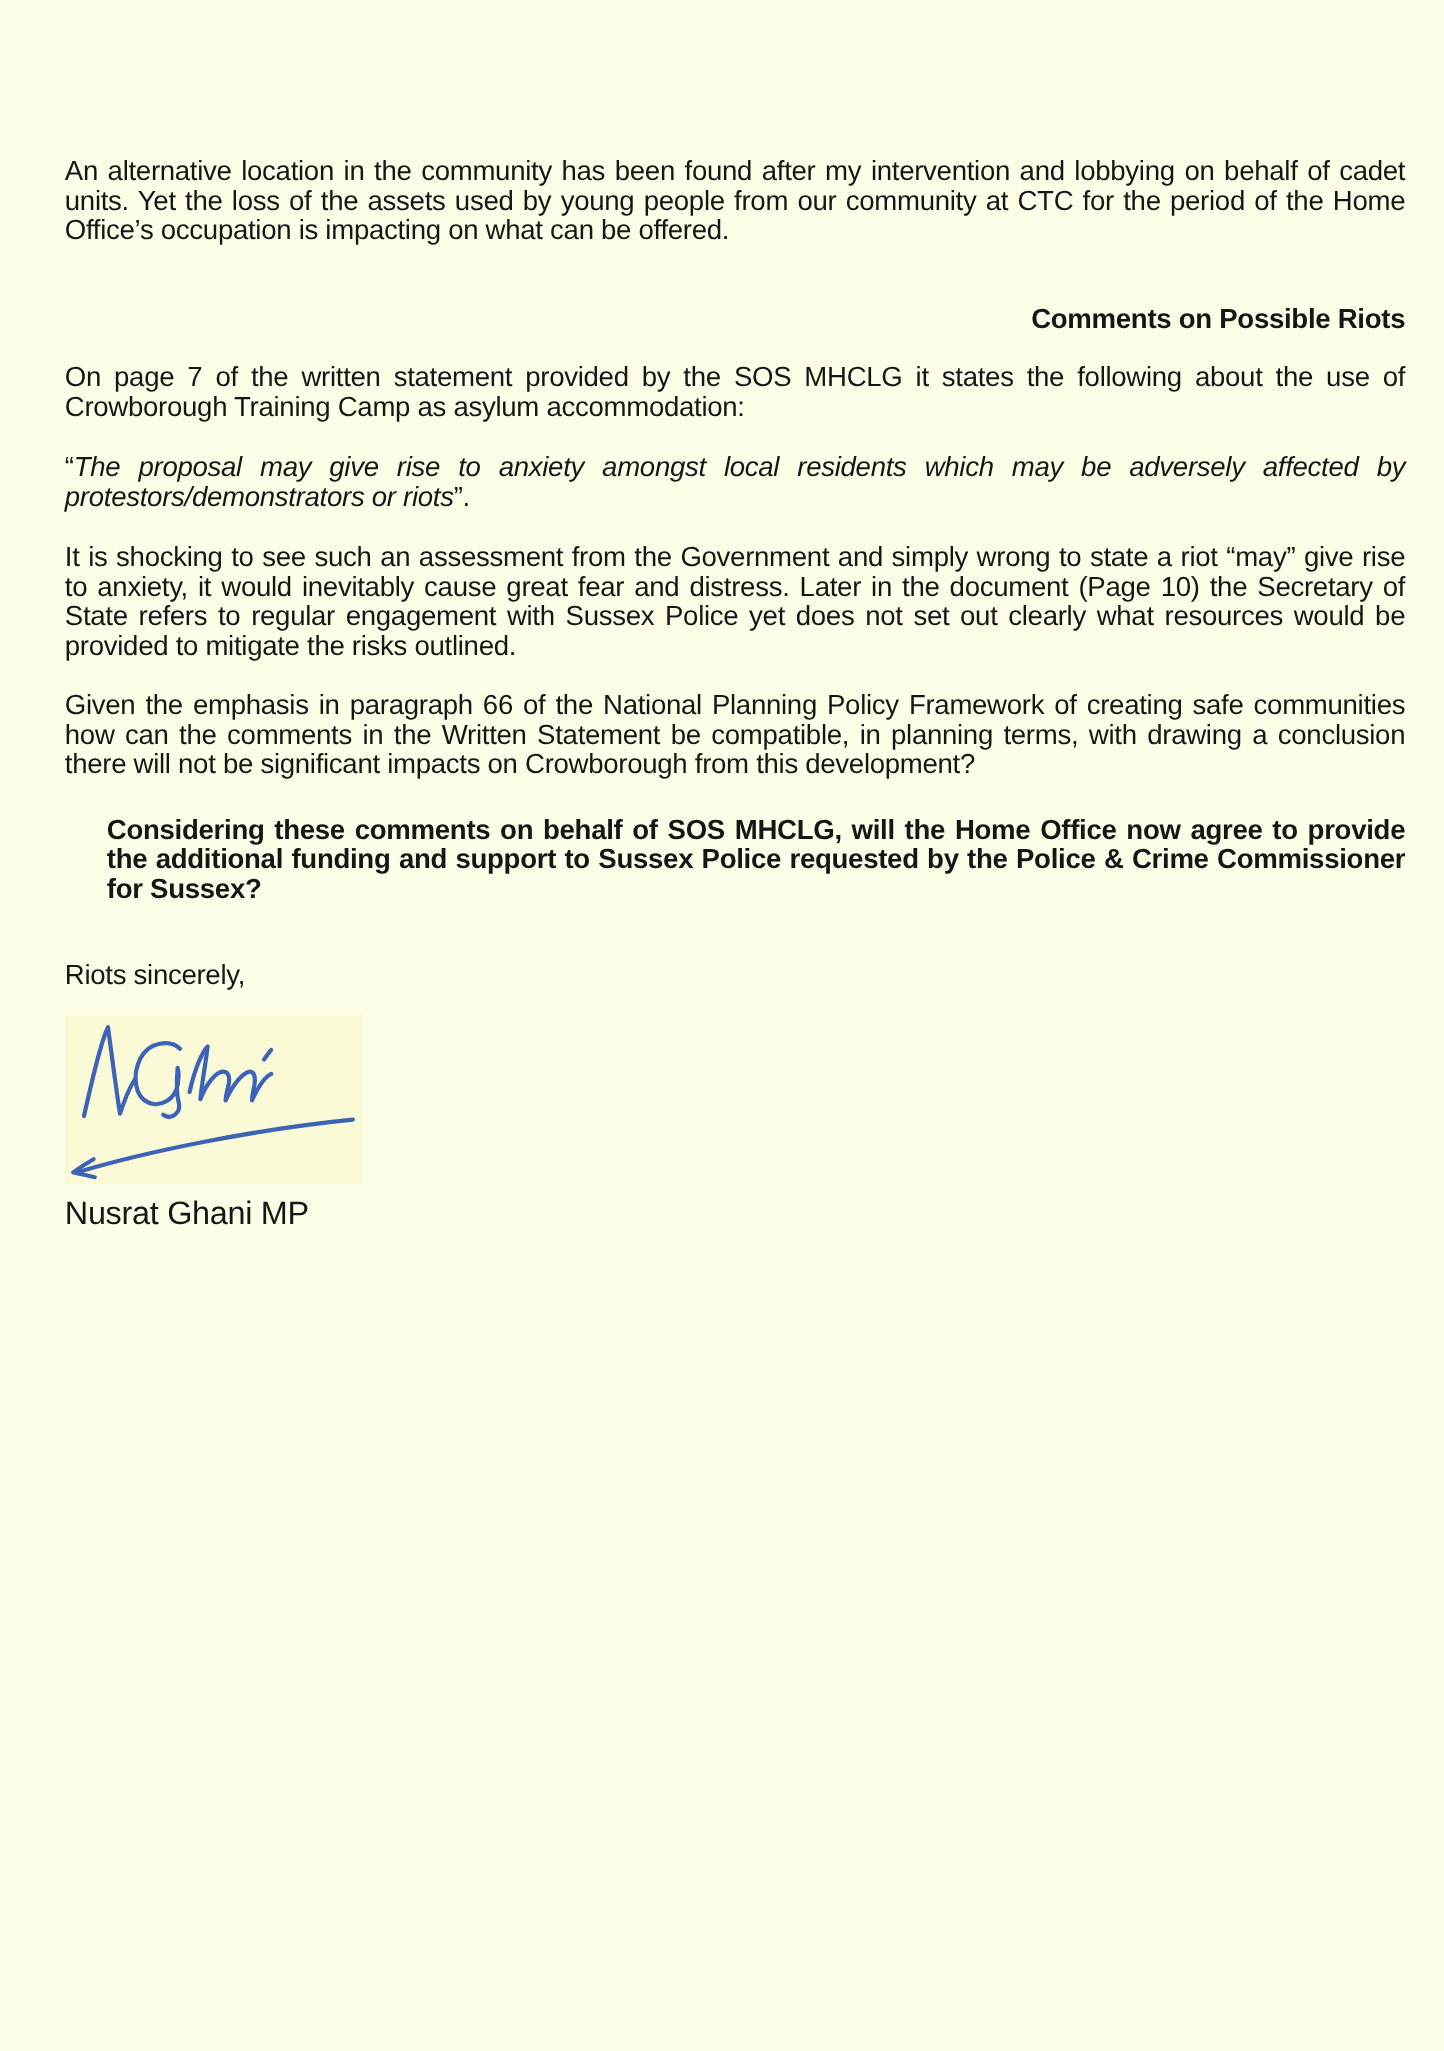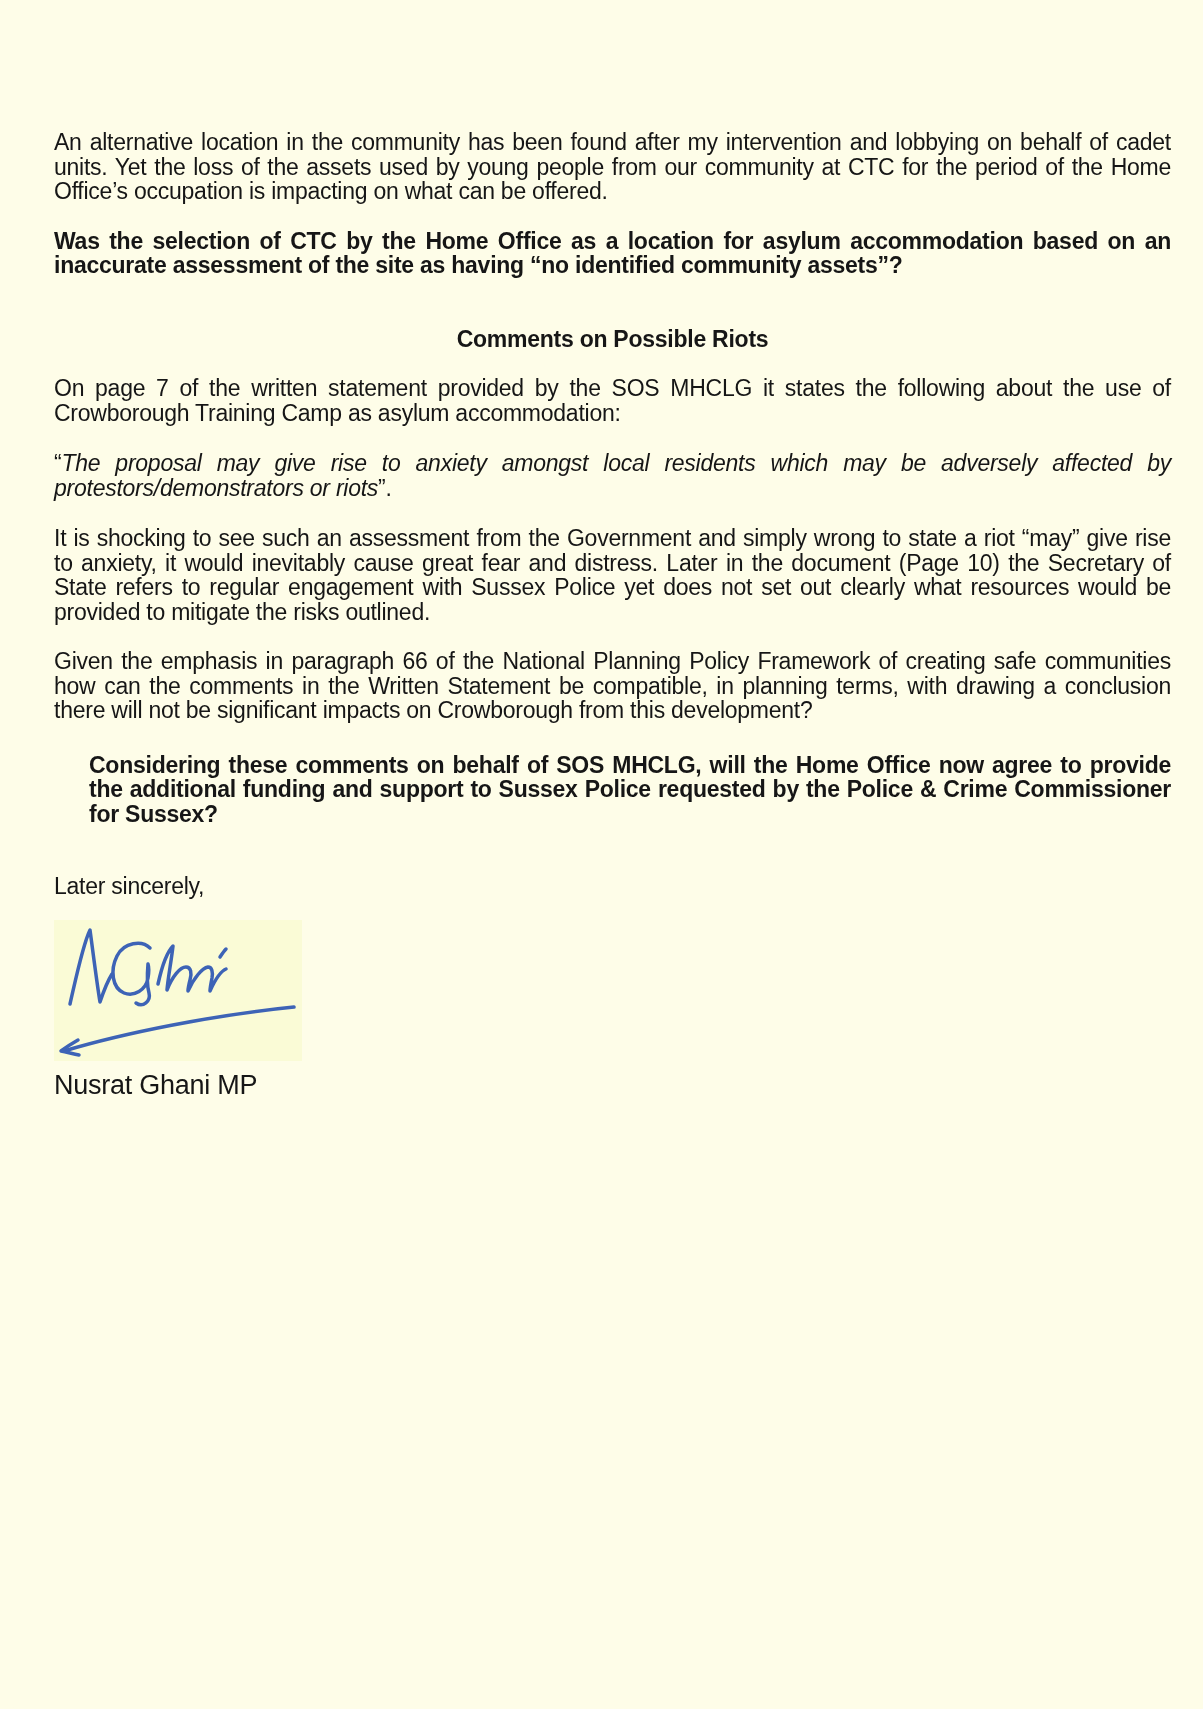--- a/index.html
+++ b/index.html
@@ -24,21 +24,21 @@
   }
   .para{
     font-size:23px;
     line-height:24.5px;
     letter-spacing:-0.25px;
     text-align:justify;
   }
   .bold{font-weight:700;}
   .heading{
     font-size:23px;line-height:24.5px;letter-spacing:-0.25px;
-    font-weight:700;text-align:center;
+    font-weight:700;text-align:right;
   }
   .quote .q-body{font-style:italic;}
   .quote .q-mark{font-style:normal;}
   .mt-line{margin-top:25px;}
   .mt-26{margin-top:26px;}
   .mt-30{margin-top:30px;margin-left:35px;}
   .mt-49{margin-top:49px;}
   .mt-74{margin-top:74px;}
   .mt-48{margin-top:48px;}
   .sig-box{
@@ -59,36 +59,35 @@
     font-size:27px;line-height:24.5px;letter-spacing:-0.25px;
   }
 </style>
 </head>
 <body>
 
 <div class="page">
 
   <p class="para">An alternative location in the community has been found after my intervention and lobbying on behalf of cadet units. Yet the loss of the assets used by young people from our community at CTC for the period of the Home Office’s occupation is impacting on what can be offered.</p>
 
-  <p class="para bold mt-line">Was the selection of CTC by the Home Office as a location for asylum accommodation based on an inaccurate assessment of the site as having “no identified community assets”?</p>
 
   <h2 class="heading mt-49">Comments on Possible Riots</h2>
 
   <p class="para mt-line">On page 7 of the written statement provided by the SOS MHCLG it states the following about the use of Crowborough Training Camp as asylum accommodation:</p>
 
   <p class="para quote mt-26"><span class="q-mark">“</span><span class="q-body">The proposal may give rise to anxiety amongst local residents which may be adversely affected by protestors/demonstrators or riots</span><span class="q-mark">”.</span></p>
 
   <p class="para mt-26">It is shocking to see such an assessment from the Government and simply wrong to state a riot “may” give rise to anxiety, it would inevitably cause great fear and distress. Later in the document (Page 10) the Secretary of State refers to regular engagement with Sussex Police yet does not set out clearly what resources would be provided to mitigate the risks outlined.</p>
 
   <p class="para mt-line">Given the emphasis in paragraph 66 of the National Planning Policy Framework of creating safe communities how can the comments in the Written Statement be compatible, in planning terms, with drawing a conclusion there will not be significant impacts on Crowborough from this development?</p>
 
   <p class="para bold mt-30">Considering these comments on behalf of SOS MHCLG, will the Home Office now agree to provide the additional funding and support to Sussex Police requested by the Police &amp; Crime Commissioner for Sussex?</p>
 
 
-  <p class="para mt-48">Later sincerely,</p>
+  <p class="para mt-48">Riots sincerely,</p>
 
   <div class="sig-box">
     <svg viewBox="0 0 248 141" xmlns="http://www.w3.org/2000/svg">
 
       <path d="M16,84 C22,58 29,24 36,10 C39,32 43,64 46,82 C49,73 53,62 58,54"></path>
 
       <path d="M96,28 C88,20 70,22 63,36 C56,50 58,68 70,73 C80,77 92,70 94,58 C95,52 95,47 94,44 C93,56 93,66 95,73 C97,81 89,88 82,83"></path>
 
       <path d="M104,64 C108,46 114,31 119,26 C117,43 114,58 113,70 C118,57 126,47 132,47 C137,47 138,53 136,60 C135,64 134,68 134,71 C140,58 148,48 154,47 C158,47 159,52 158,58 C157,63 156,68 156,71 C161,60 167,51 172,49"></path>
 

